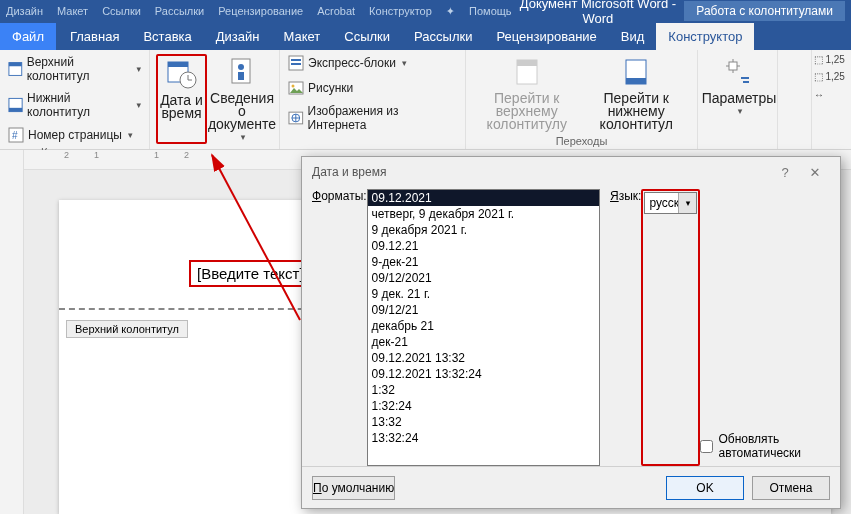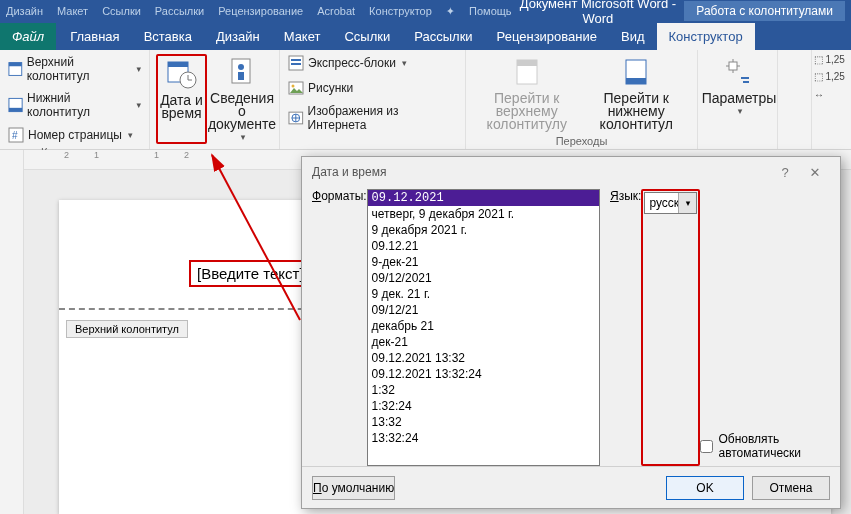--- a/index.html
+++ b/index.html
@@ -6,21 +6,21 @@
 body { background: #fff; width: 851px; height: 514px; overflow: hidden; position: relative; font-size: 12px; }
 
 .topbar { background: #2b579a; height: 22px; display: flex; align-items: center; color: #d0ddee; font-size: 11px; padding: 0 6px; }
 .topbar .menus { display: flex; gap: 14px; }
 .topbar .menus span { color: #bcd0e8; }
 .topbar .title { flex: 1; text-align: center; color: #fff; font-size: 13px; }
 .topbar .context-tab { background: #4b78b5; color: #fff; padding: 3px 12px; font-size: 12px; }
 
 .tabstrip { background: #2b579a; height: 28px; display: flex; align-items: flex-end; color: #fff; font-size: 13px; }
 .tabstrip .tab { padding: 6px 12px; cursor: pointer; }
-.tabstrip .tab.file { background: #0f766e; margin-right: 2px; font-style: italic; }
+.tabstrip .tab.file { background: #3b82f6; margin-right: 2px; }
 .tabstrip .tab.active { background: #f3f3f3; color: #2b579a; }
 
 .ribbon { background: #f3f3f3; border-bottom: 1px solid #d4d4d4; height: 100px; display: flex; position: relative; }
 .rgroup { padding: 4px 6px 0 6px; border-right: 1px solid #e0e0e0; display: flex; flex-direction: column; }
 .rgroup .items { display: flex; flex: 1; }
 .rgroup .label { text-align: center; font-size: 11px; color: #666; padding: 2px 0; }
 .rbtn-col { display: flex; flex-direction: column; gap: 4px; }
 .rbtn-small { display: flex; align-items: center; gap: 4px; font-size: 12px; color: #222; padding: 1px 2px; }
 .rbtn-small .ic { width: 16px; height: 16px; display: inline-flex; align-items: center; justify-content: center; }
 .rbtn-big { display: flex; flex-direction: column; align-items: center; width: 62px; padding-top: 2px; font-size: 14px; color: #222; text-align: center; line-height: 13px; }
@@ -48,21 +48,21 @@
 .dlg-title { height: 30px; display: flex; align-items: center; padding: 0 10px; font-size: 12px; color: #555; }
 .dlg-title .ttl { flex: 1; }
 .dlg-title .wbtn { width: 30px; text-align: center; color: #777; font-size: 13px; cursor: pointer; }
 .dlg-body { flex: 1; display: flex; padding: 2px 10px 0 10px; gap: 10px; }
 .col-left { flex: 1; display: flex; }
 .col-right { width: 220px; display: flex; }
 .lbl { font-size: 12px; margin-bottom: 2px; }
 .lbl .u { text-decoration: underline; }
 .listbox { flex: 1; background: #fff; border: 1px solid #7a7a7a; overflow: auto; font-size: 12px; }
 .listbox .item { padding: 1px 4px; }
-.listbox .item.sel { background: #4c1d95; color: #fff; font-family: Liberation Mono, monospace; }
+.listbox .item.sel { background: #0f172a; color: #fff; }
 .combo { height: 22px; background: #fff; border: 1px solid #7a7a7a; display: flex; align-items: center; padding: 0 4px; font-size: 12px; position: relative; }
 .combo .cbtn { position: absolute; right: 0; top: 0; bottom: 0; width: 18px; background: #e4e4e4; border-left: 1px solid #aaa; display: flex; align-items: center; justify-content: center; font-size: 9px; }
 .combo-wrap.highlight-red { padding: 1px; }
 .checkbox-row { display: flex; align-items: center; gap: 5px; font-size: 12px; margin-top: auto; padding-bottom: 6px; }
 .checkbox-row input { width: 13px; height: 13px; }
 .dlg-footer { height: 42px; border-top: 1px solid #d0d0d0; display: flex; align-items: center; padding: 0 10px; gap: 8px; }
 .dlg-footer .spacer { flex: 1; }
 .btn { min-width: 78px; height: 24px; background: #e8e8e8; border: 1px solid #9c9c9c; font-size: 12px; display: flex; align-items: center; justify-content: center; cursor: pointer; }
 .btn.primary { border: 1px solid #0a64c8; background: #eaf2fb; }
 

